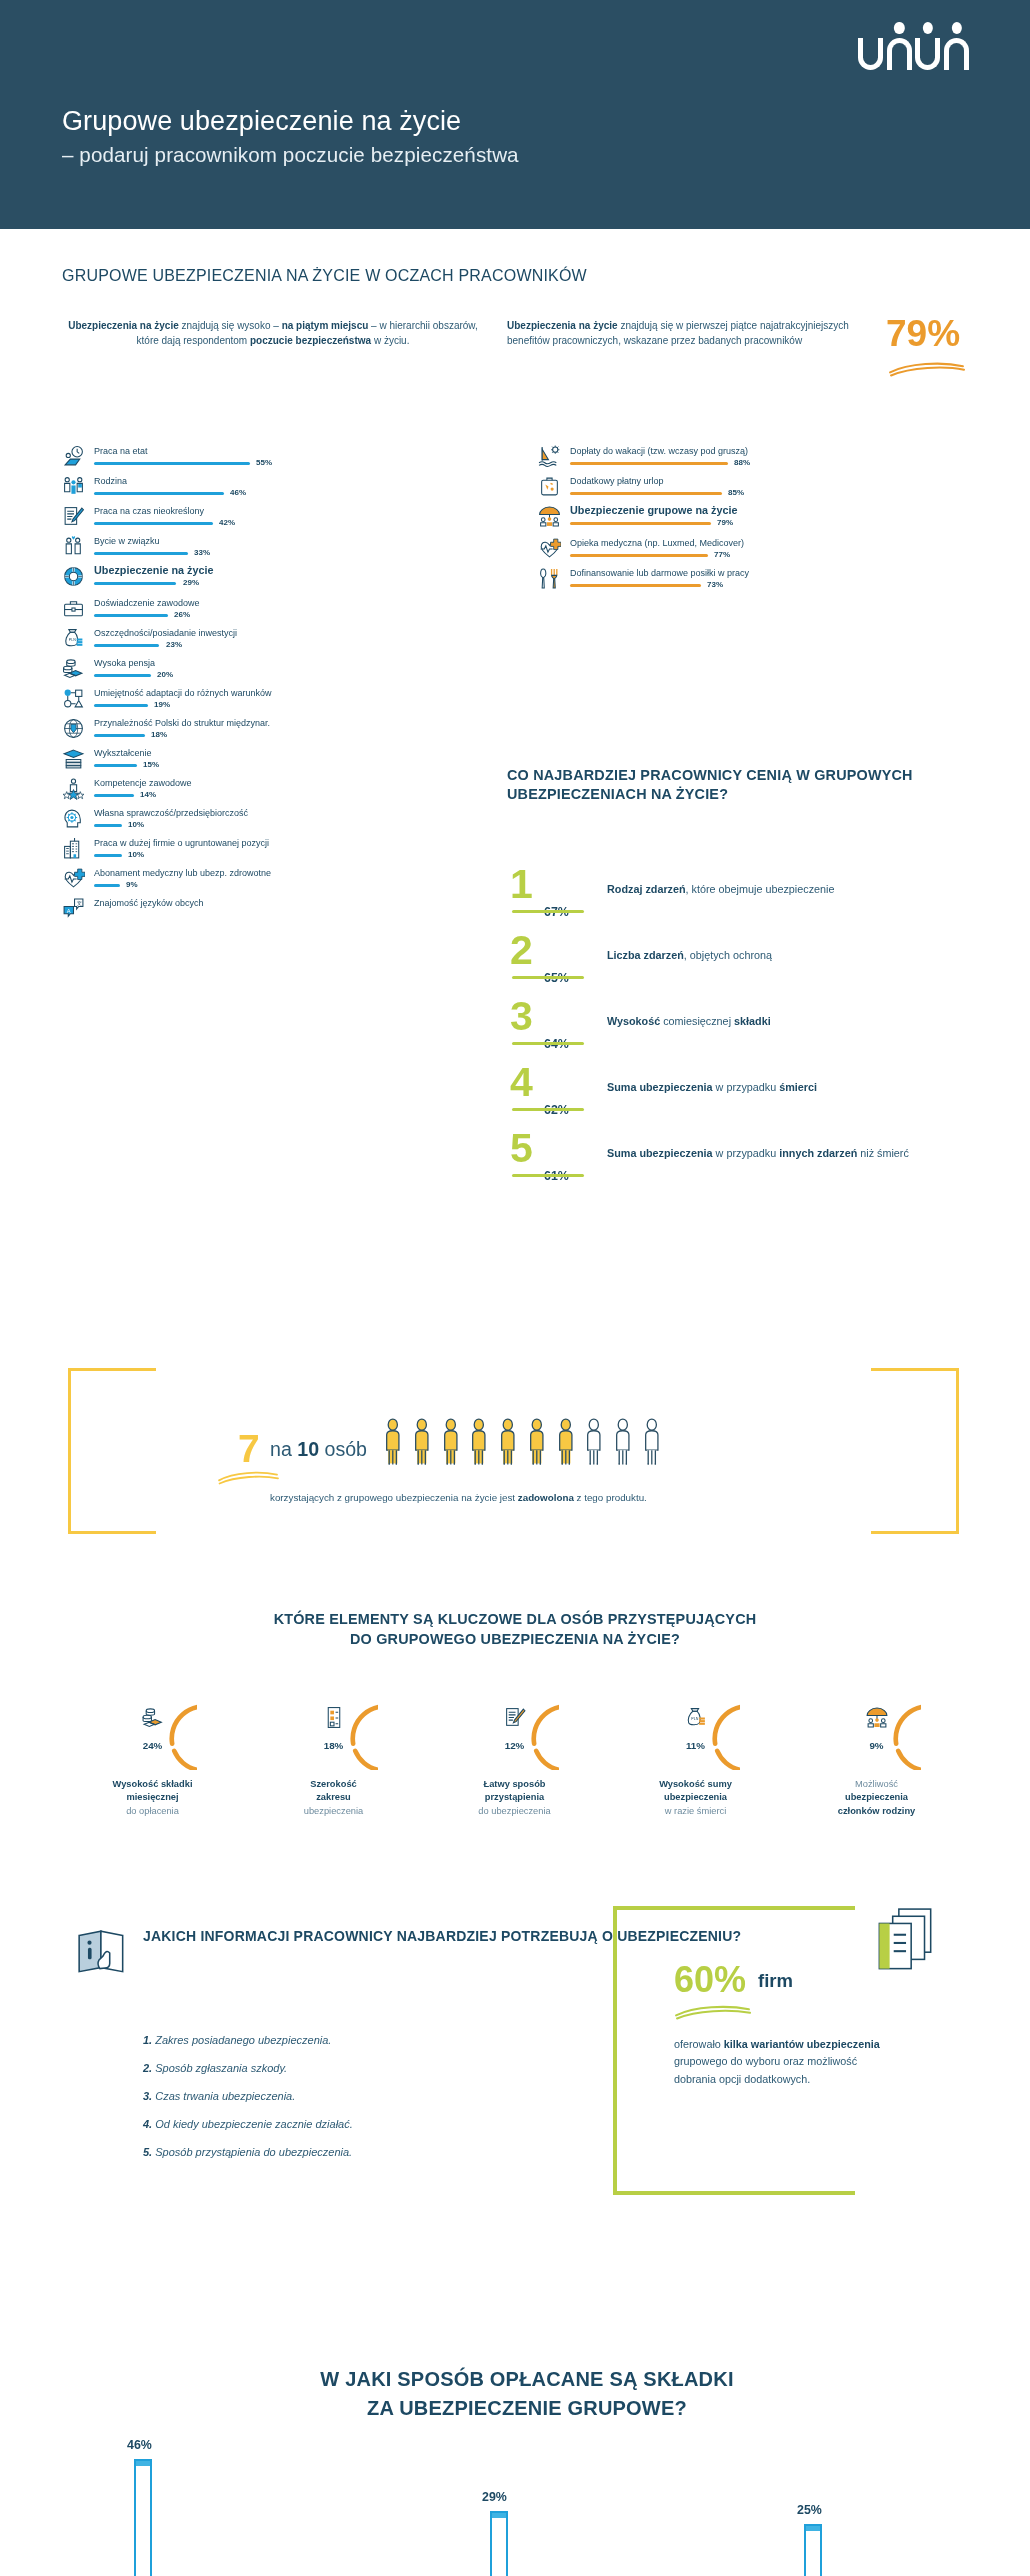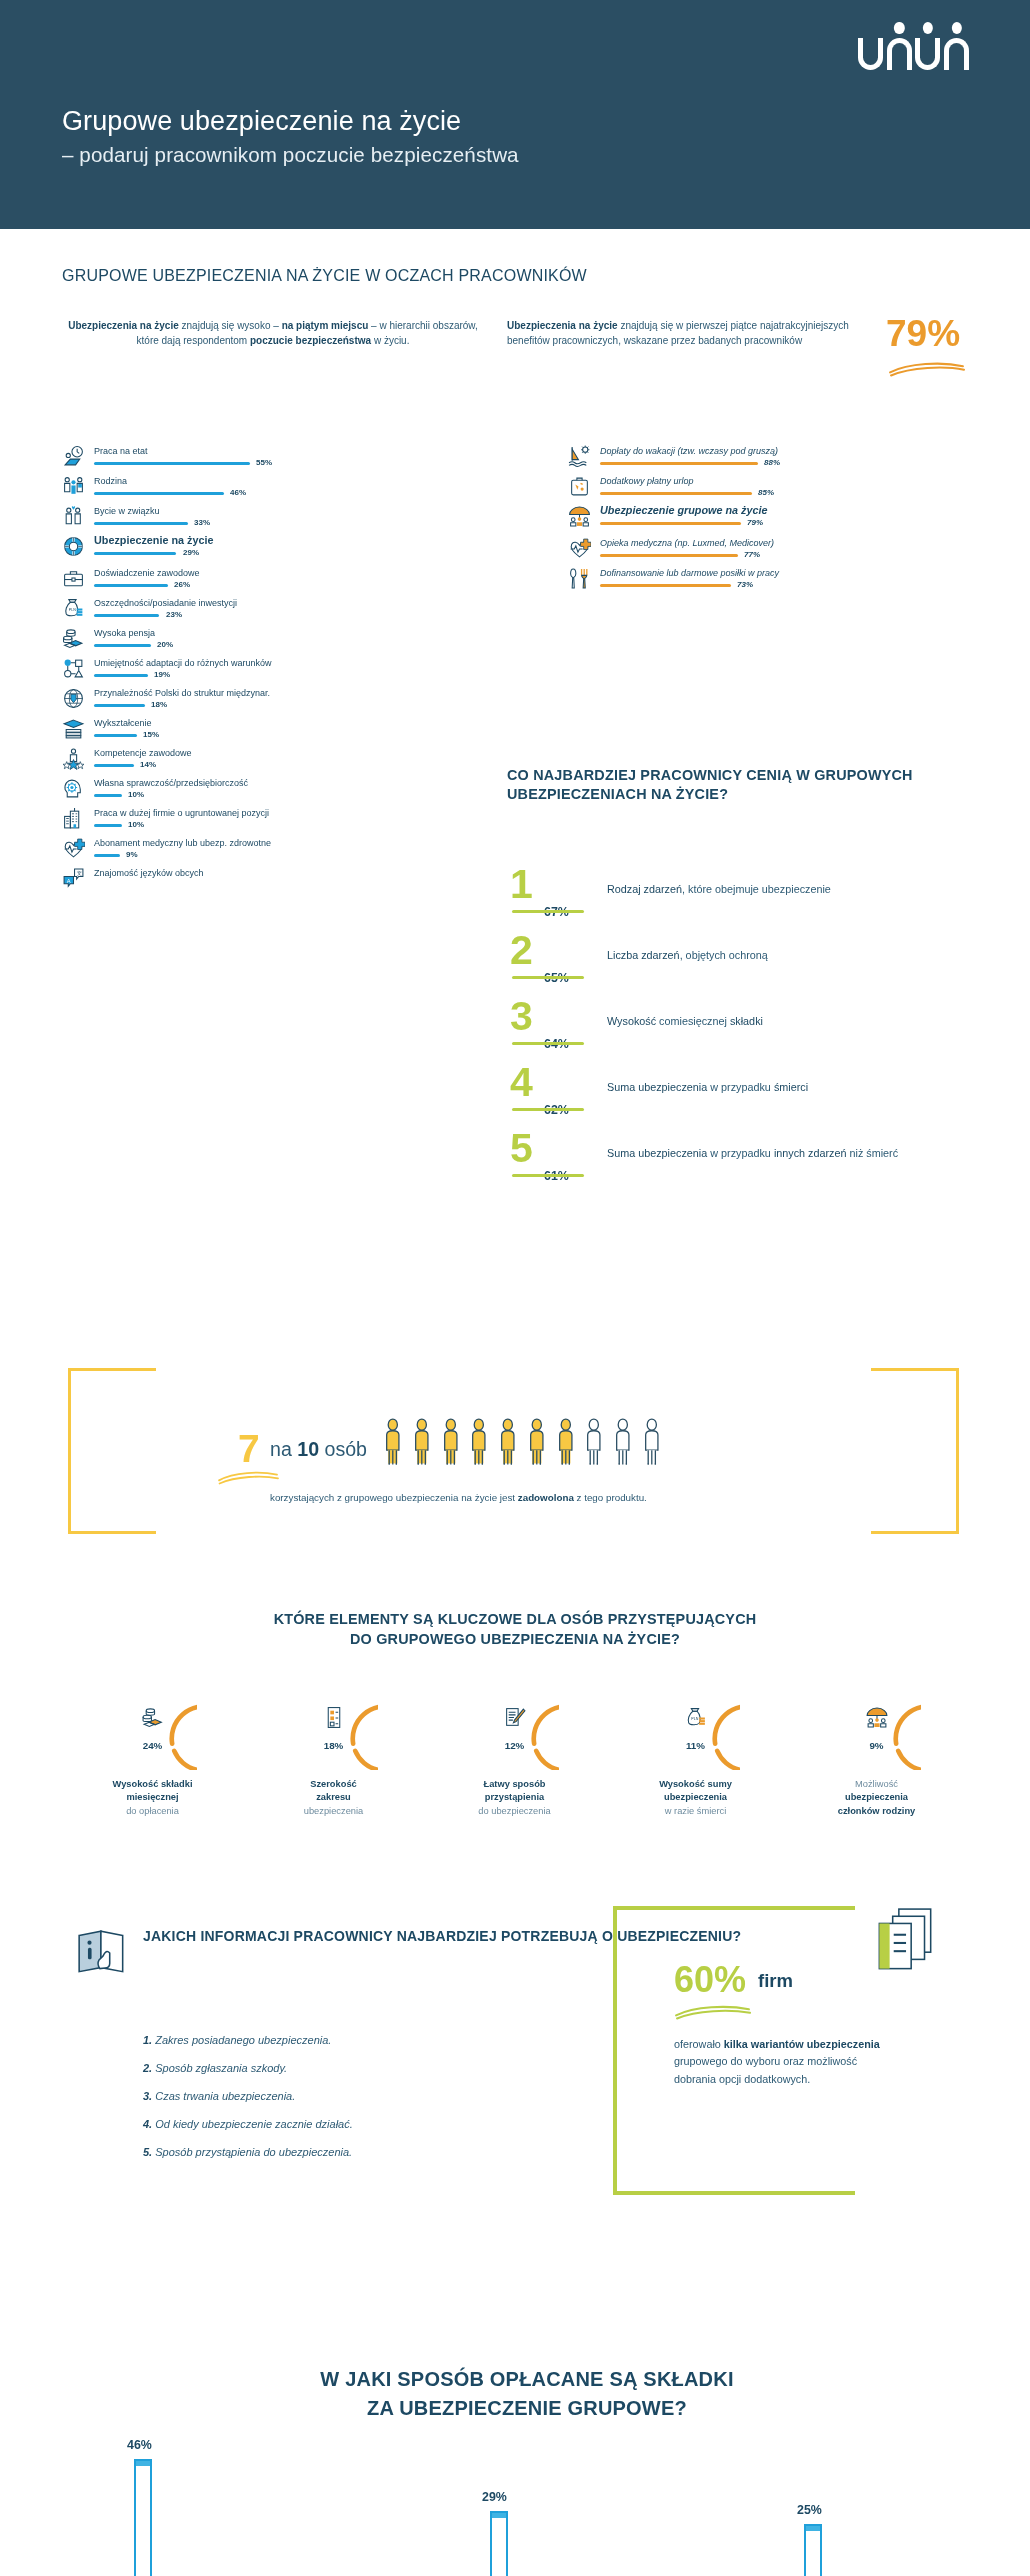--- a/index.html
+++ b/index.html
@@ -102,21 +102,21 @@
     font-size:12.4px; font-weight:bold; color:#1d4963;margin-top:18px;
   }
   .rank-line {
     position:absolute; left:5.2px; top:39px; width:72px; height:2.6px;
     background:#b8cf45; border-radius:1.5px;
   }
   .rank-txt {
     position:absolute; left:100px; top:11.3px;
     font-size:10.8px; line-height:1.34; color:#2d5a74;
   }
-  .rank-txt b { color:#1d4963; font-weight:normal; }
+  .rank-txt b { color:#1d4963; font-weight:bold; }
 
   
   .box7 { position:absolute; left:68px; top:1368px; width:891px; height:166px; }
   .br {
     position:absolute; border-color:#f7c843; border-style:solid; border-width:0;
   }
   .br-left  { left:0;   top:0; width:88px; height:166px; border-left:3.6px solid #f7c843; border-top:3.6px solid #f7c843; border-bottom:3.6px solid #f7c843; border-right:none; }
   .br-right { right:0;  top:0; width:88px; height:166px; border-right:3.6px solid #f7c843; border-top:3.6px solid #f7c843; border-bottom:3.6px solid #f7c843; border-left:none; }
 
   .seven {
@@ -270,20 +270,32 @@
             <rect x="31" y="17" width="7" height="7" fill="#1fa0da"></rect>
           </svg>
         </span>
         <span class="bl">Rodzina</span>
         <span class="brow-bar blue-bar" style="width:130px"></span>
         <span class="bval" style="left:168px">46%</span>
       </div>
       <div class="bar-row">
         <span class="bi">
           <svg width="23" height="23" viewBox="0 0 44 44">
+            <rect x="6" y="5" width="22" height="32" fill="none" stroke="#1d4963" stroke-width="2"></rect>
+            <path d="M10 12h13M10 17h13M10 22h10M10 27h8" stroke="#1d4963" stroke-width="2"></path>
+            <path d="M38 6 L41 9 L24 30 l-5 2 2-5z" fill="#1fa0da" stroke="#1d4963" stroke-width="2"></path>
+          </svg>
+        </span>
+        <span class="bl">Praca na czas nieokreślony</span>
+        <span class="brow-bar blue-bar" style="width:119px"></span>
+        <span class="bval" style="left:157px">42%</span>
+      </div>
+      <div class="bar-row">
+        <span class="bi">
+          <svg width="23" height="23" viewBox="0 0 44 44">
             <circle cx="13" cy="10" r="4" fill="none" stroke="#1d4963" stroke-width="2"></circle>
             <path d="M8 17h10v19H8z" fill="none" stroke="#1d4963" stroke-width="2"></path>
             <circle cx="30" cy="10" r="4" fill="none" stroke="#1d4963" stroke-width="2"></circle>
             <path d="M25 17h10v19H25z" fill="none" stroke="#1d4963" stroke-width="2"></path>
             <path d="M22 4 c2-3 6-1 0 5 c-6-6-2-8 0-5z" fill="#1fa0da"></path>
           </svg>
         </span>
         <span class="bl">Bycie w związku</span>
         <span class="brow-bar blue-bar" style="width:94px"></span>
         <span class="bval" style="left:132px">33%</span>
@@ -443,21 +455,21 @@
             <path d="M24 4h16v14H32l-4 5v-5h-4z" fill="none" stroke="#1d4963" stroke-width="2"></path>
             <text x="28" y="15" font-size="10" fill="#1d4963" font-family="sans-serif">文</text>
             <path d="M4 18h18v14h-6l-4 5v-5H4z" fill="#1fa0da" stroke="#1d4963" stroke-width="2"></path>
             <text x="9" y="30" font-size="11" fill="#fff" font-family="sans-serif">A</text>
           </svg>
         </span>
         <span class="bl">Znajomość języków obcych</span>
       </div>
     </div>
 
-  <div class="bars" id="orange-bars" style="left:568px; top:443px; width:443px;font-style:italic;">
+  <div class="bars" id="orange-bars" style="left:538px; top:443px; width:443px;">
       <div class="bar-row">
         <span class="bi">
           <svg width="23" height="23" viewBox="0 0 44 44">
             <circle cx="33" cy="9" r="5" fill="none" stroke="#1d4963" stroke-width="2"></circle>
             <path d="M33 1v3M33 14v3M25 9h3M38 9h3M27 3l2 2M37 13l2 2M39 3l-2 2M29 13l-2 2" stroke="#1d4963" stroke-width="1.6"></path>
             <path d="M8 4v26" stroke="#1d4963" stroke-width="2"></path>
             <path d="M8 8 l12 20H8z" fill="#eb9b2d" stroke="#1d4963" stroke-width="2"></path>
             <path d="M2 34 q6-4 11 0 t11 0 t11 0" stroke="#1d4963" stroke-width="2" fill="none"></path>
             <path d="M2 39 q6-4 11 0 t11 0 t11 0" stroke="#1d4963" stroke-width="2" fill="none"></path>
           </svg>

